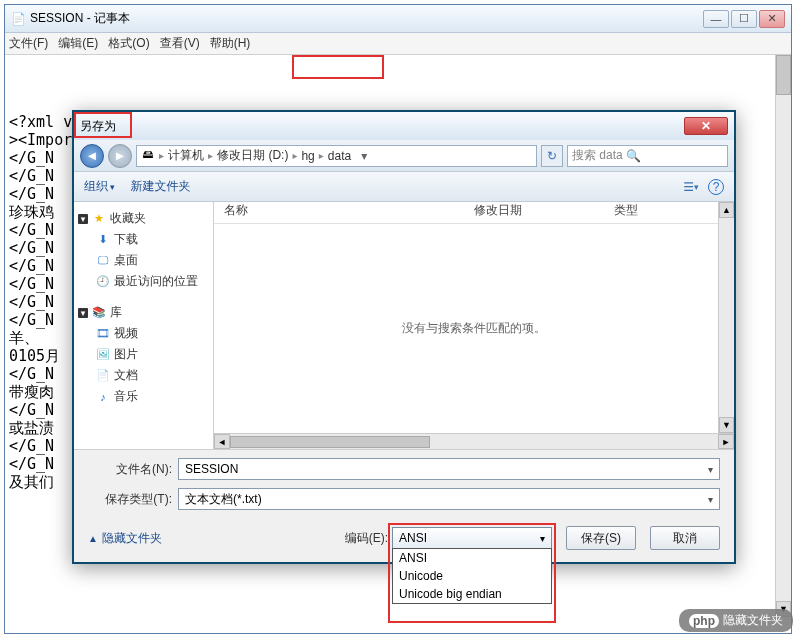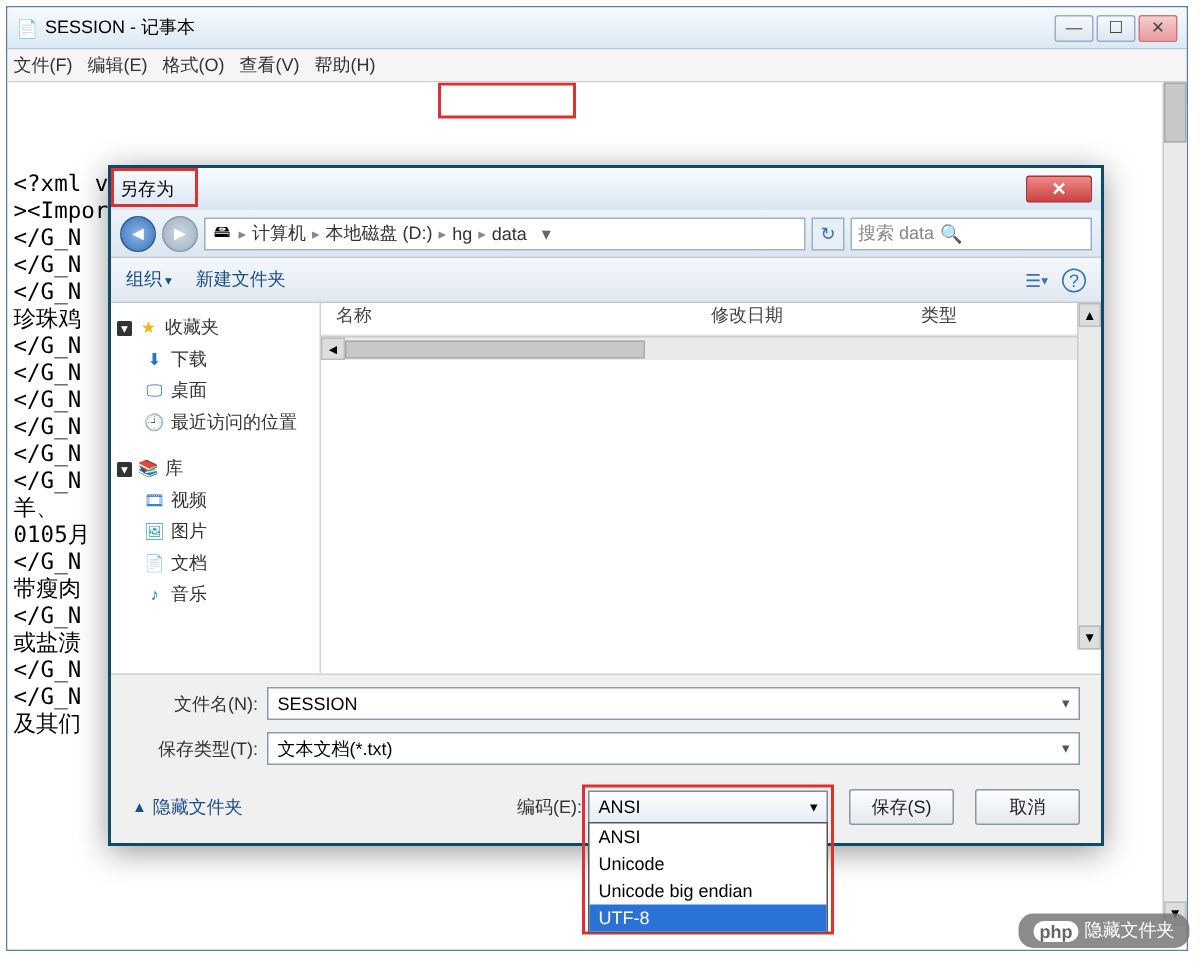--- a/index.html
+++ b/index.html
@@ -293,21 +293,21 @@
   </div>
 
   <div class="addressbar">
     <div class="nav-back">◄</div>
     <div class="nav-fwd">►</div>
     <div class="addr-box">
       <span class="ico">🖴</span>
       <span class="crumb-sep">▸</span>
       <span class="crumb">计算机</span>
       <span class="crumb-sep">▸</span>
-      <span class="crumb">本地磁盘 (D:)</span>
+      <span class="crumb">修改日期 (D:)</span>
       <span class="crumb-sep">▸</span>
       <span class="crumb">hg</span>
       <span class="crumb-sep">▸</span>
       <span class="crumb">data</span>
       <span class="addr-drop">▾</span>
     </div>
     <div class="refresh-btn">↻</div>
     <div class="search-box">
       <span>搜索 data</span>
       <span class="mag">🔍</span>
@@ -370,20 +370,23 @@
             <span>音乐</span>
           </div>
       </div>
     </div>
     <div class="sep-line"></div>
     <div class="content-pane">
       <div class="list-head">
         <div class="col-name">名称</div>
         <div class="col-date">修改日期</div>
         <div class="col-type">类型</div>
+      </div>
+      <div class="list-body">
+        <span>没有与搜索条件匹配的项。</span>
       </div>
       <div class="list-scroll-h">
         <div class="arrow left">◄</div>
         <div class="thumb"></div>
         <div class="arrow right">►</div>
       </div>
       <div class="content-scroll-v">
         <div class="arrow up">▲</div>
         <div class="arrow down">▼</div>
       </div>
@@ -416,21 +419,20 @@
       <span class="enc-lbl">编码(E):</span>
       <div class="enc-select-wrap">
         <div class="enc-select">
           <span class="val">ANSI</span>
           <span style="font-size:10px">▾</span>
         </div>
         <div class="enc-select-list">
           <div class="enc-opt">ANSI</div>
           <div class="enc-opt">Unicode</div>
           <div class="enc-opt">Unicode big endian</div>
-          <div class="enc-opt sel">UTF-8</div>
         </div>
         <div class="red-box-enc"></div>
       </div>
       <div class="dlg-btn">保存(S)</div>
       <div class="dlg-btn">取消</div>
     </div>
   </div>
 </div>
 
 <div class="watermark">

